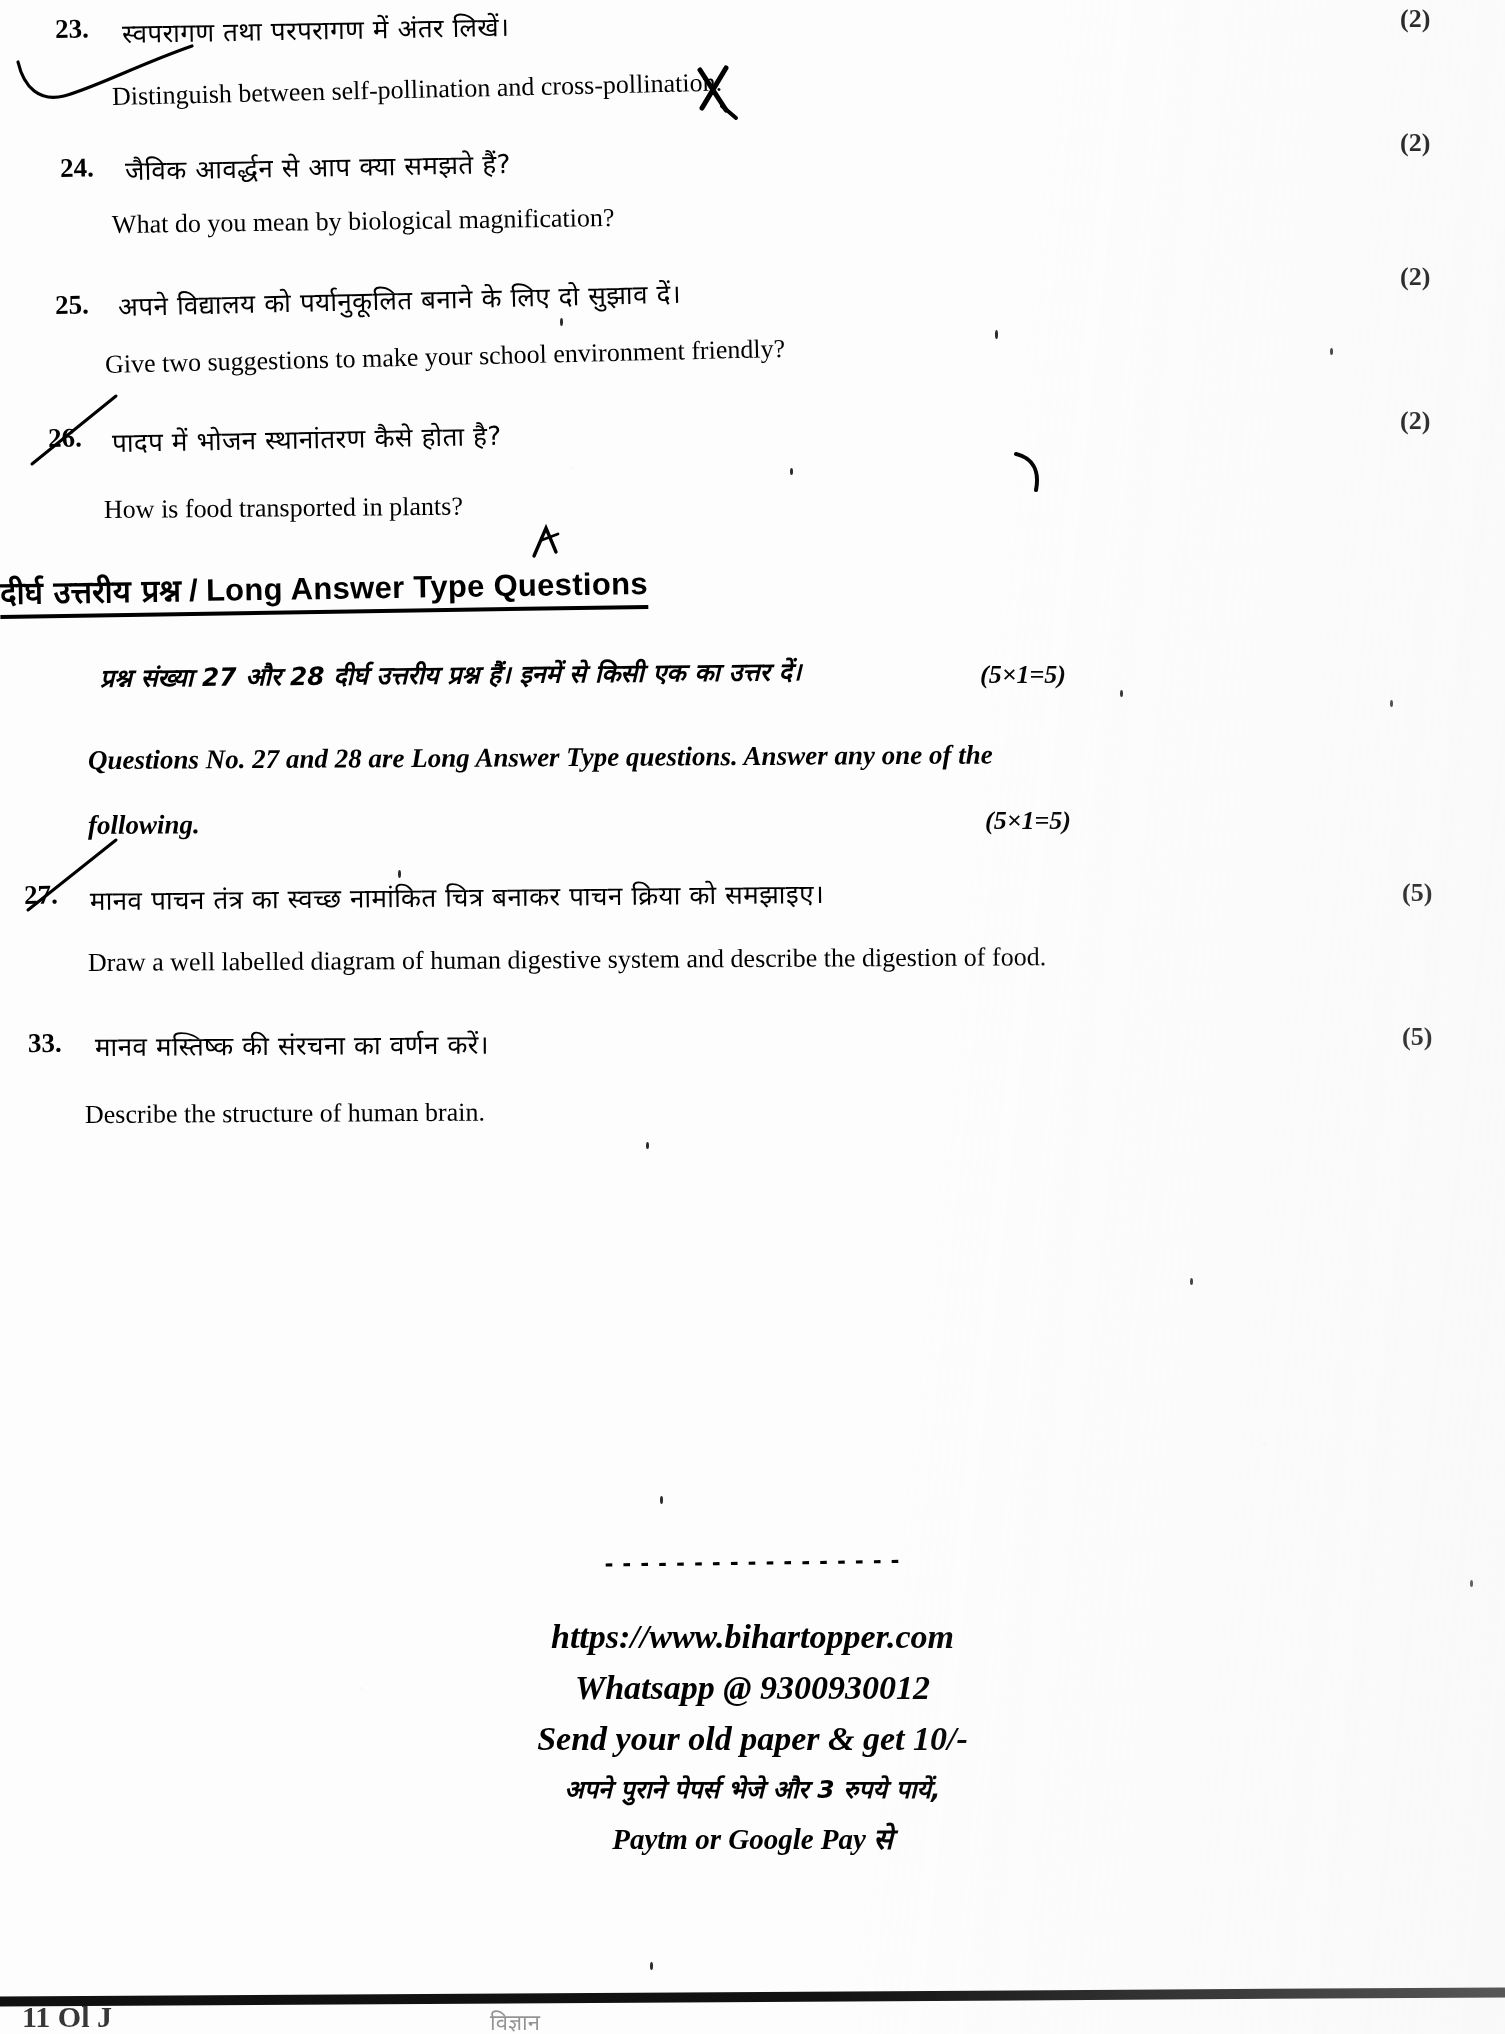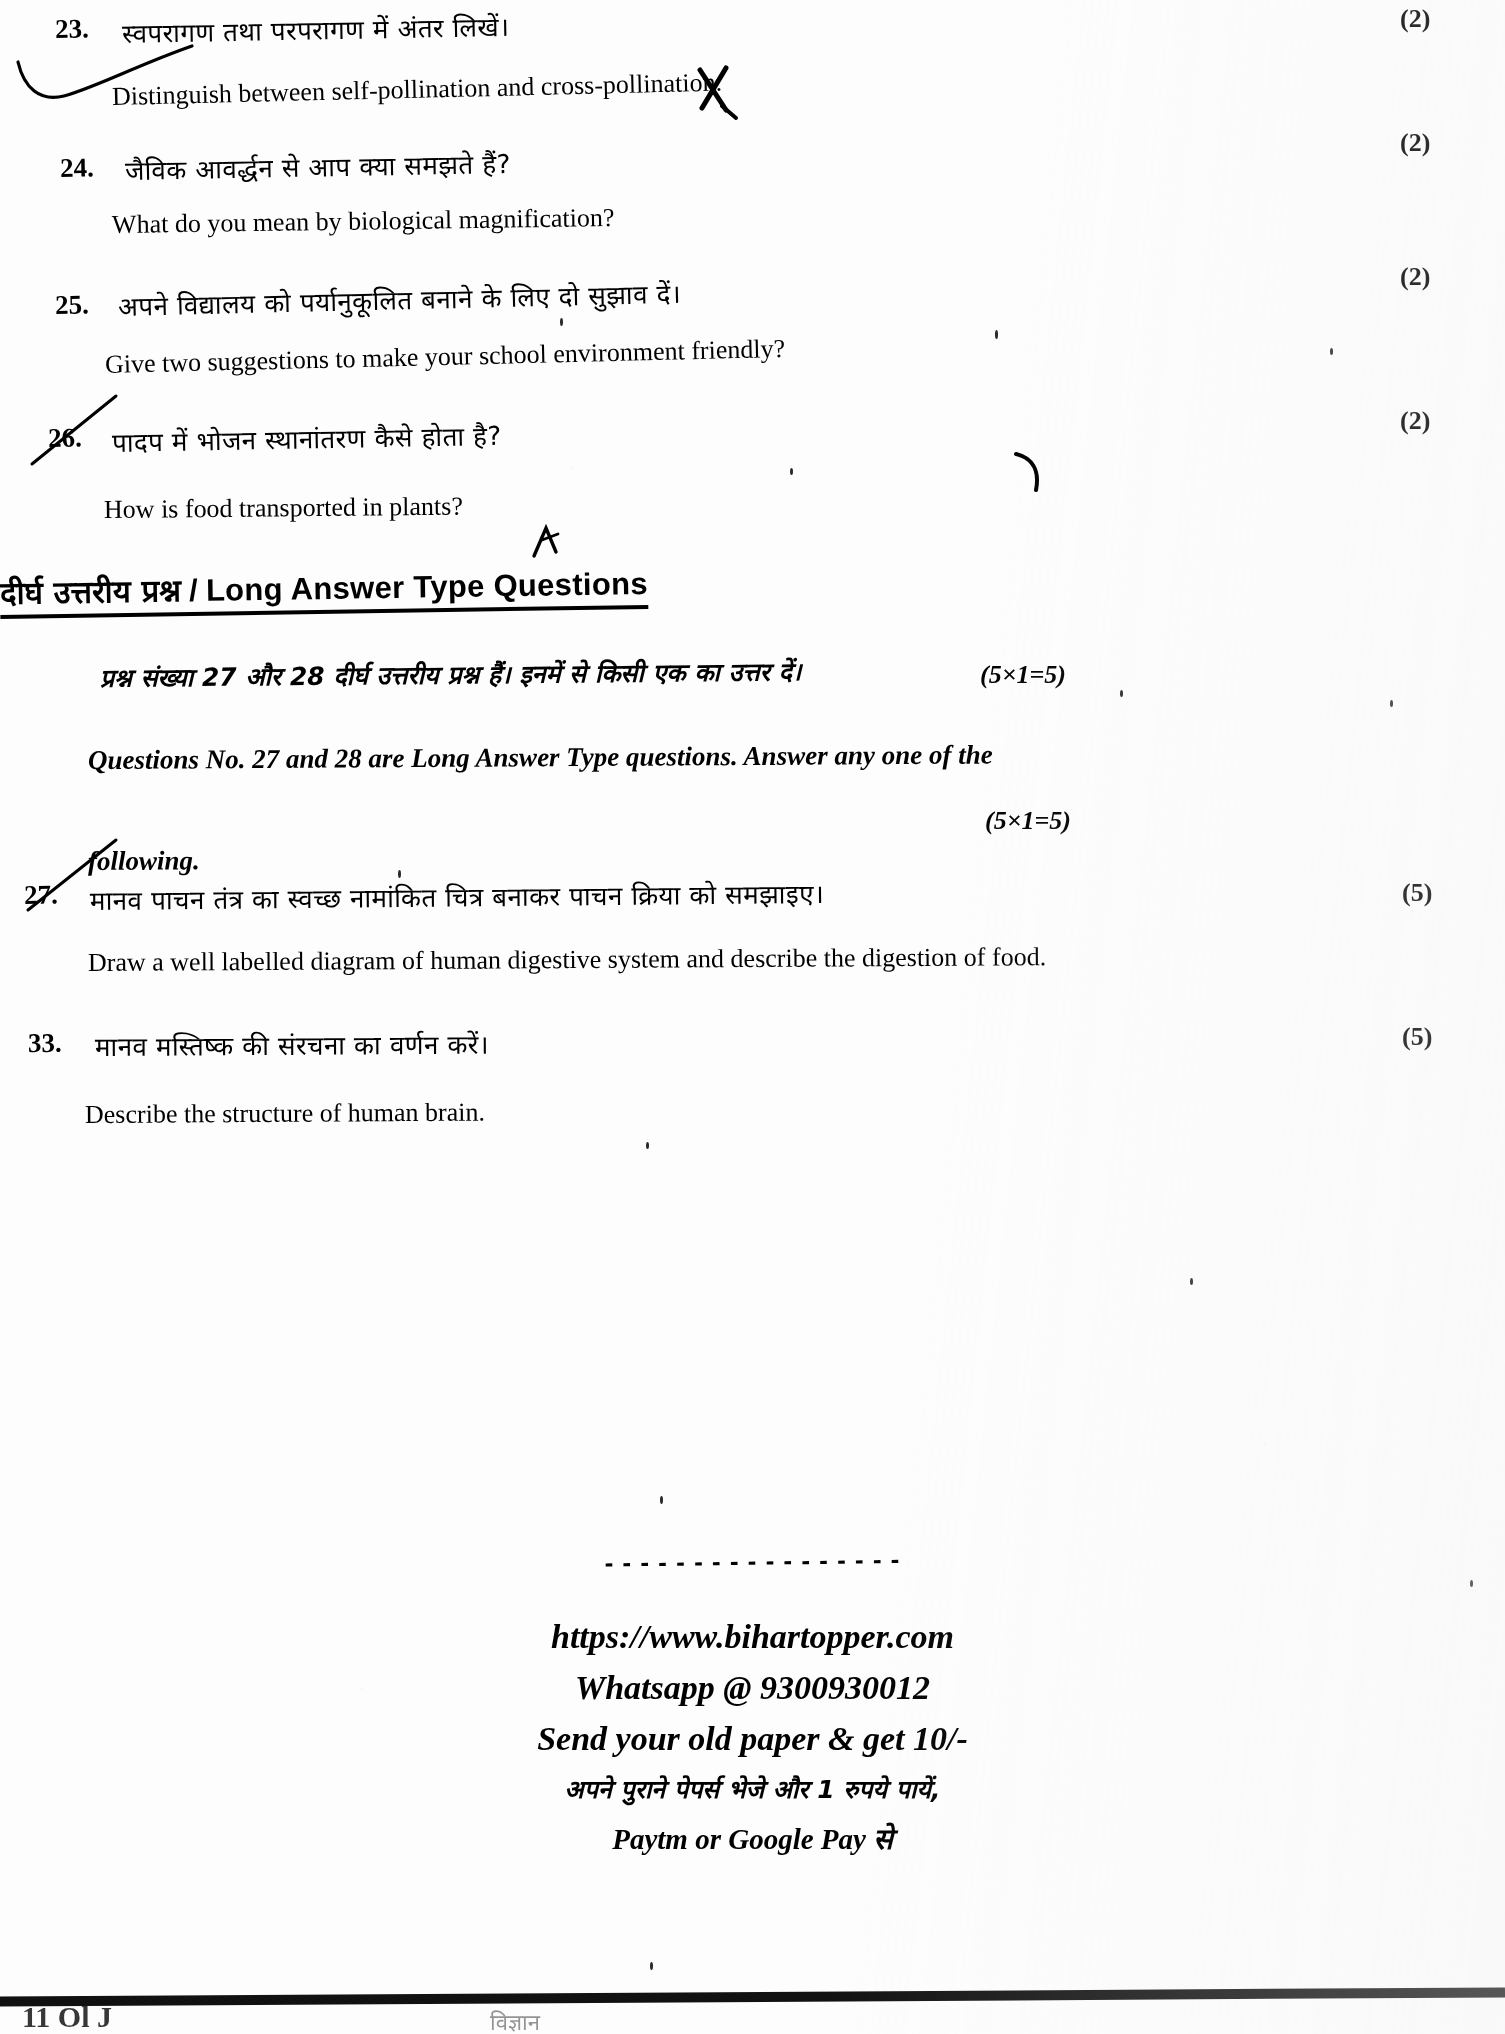--- a/index.html
+++ b/index.html
@@ -203,21 +203,21 @@
   <div class="section-heading" style="top:566px;">
     <span class="ht">
       <span class="hi">दीर्घ उत्तरीय प्रश्न</span><span class="en" style="margin:0 8px;">/</span><span class="en">Long Answer Type Questions</span>
     </span>
   </div>
 
   <span class="instr-hi sk4" style="left:100px; top:660px;">प्रश्न संख्या 27 और 28 दीर्घ उत्तरीय प्रश्न हैं। इनमें से किसी एक का उत्तर दें।</span>
   <span class="marks" style="left:980px; top:660px; font-style:italic;">(5×1=5)</span>
 
   <span class="instr-en sk5" style="left:88px; top:745px;">Questions No. 27 and 28 are Long Answer Type questions. Answer any one of the</span>
-  <span class="instr-en sk5" style="left:88px; top:810px;margin-top:36px;">following.</span>
+  <span class="instr-en sk5" style="left:88px; top:810px;">following.</span>
   <span class="marks" style="left:985px; top:806px; font-style:italic;">(5×1=5)</span>
 
   <div class="q-block" style="left:0; top:0; width:1505px;">
     <span class="qnum sk1" style="left:24px; top:880px;">27.</span>
     <span class="hindi sk4" style="position:absolute; left:90px; top:882px;">मानव पाचन तंत्र का स्वच्छ नामांकित चित्र बनाकर पाचन क्रिया को समझाइए।</span>
     <span class="english sk5" style="position:absolute; left:88px; top:948px;">Draw a well labelled diagram of human digestive system and describe the digestion of food.</span>
     <span class="marks" style="left:1402px; top:878px;">(5)</span>
   </div>
 
   <div class="q-block" style="left:0; top:0; width:1505px;">
@@ -226,21 +226,21 @@
     <span class="english sk5" style="position:absolute; left:85px; top:1100px;">Describe the structure of human brain.</span>
     <span class="marks" style="left:1402px; top:1022px;">(5)</span>
   </div>
 
   <div class="dashes" style="top:1546px; transform:rotate(-0.7deg);">- - - - - - - - - - - - - - - - -</div>
 
   <div class="footer" style="top:1618px;font-style:italic;">
     <div class="fline">https://www.bihartopper.com</div>
     <div class="fline">Whatsapp @ 9300930012</div>
     <div class="fline">Send your old paper &amp; get 10/-</div>
-    <div class="fline hindi-line">अपने पुराने पेपर्स भेजे और 1 रुपये पायें,</div>
+    <div class="fline hindi-line">अपने पुराने पेपर्स भेजे और 3 रुपये पायें,</div>
     <div class="fline small">Paytm or Google Pay  से</div>
   </div>
 
   <div class="bottom-bar" style="top:1992px;"></div>
   <span class="bottom-text" style="left:22px; top:2000px;">11 Ol J</span>
   <span class="bottom-text faint" style="left:490px; top:2006px; font-family:'DejaVu Sans',sans-serif;">विज्ञान</span>
 
   <svg class="pen" style="left:10px; top:40px;" width="190" height="70" viewBox="0 0 190 70">
     <path d="M8,22 C14,48 30,62 54,56 C84,48 130,24 182,6" fill="none" stroke="#000" stroke-width="3.2" stroke-linecap="round"></path>
   </svg>

